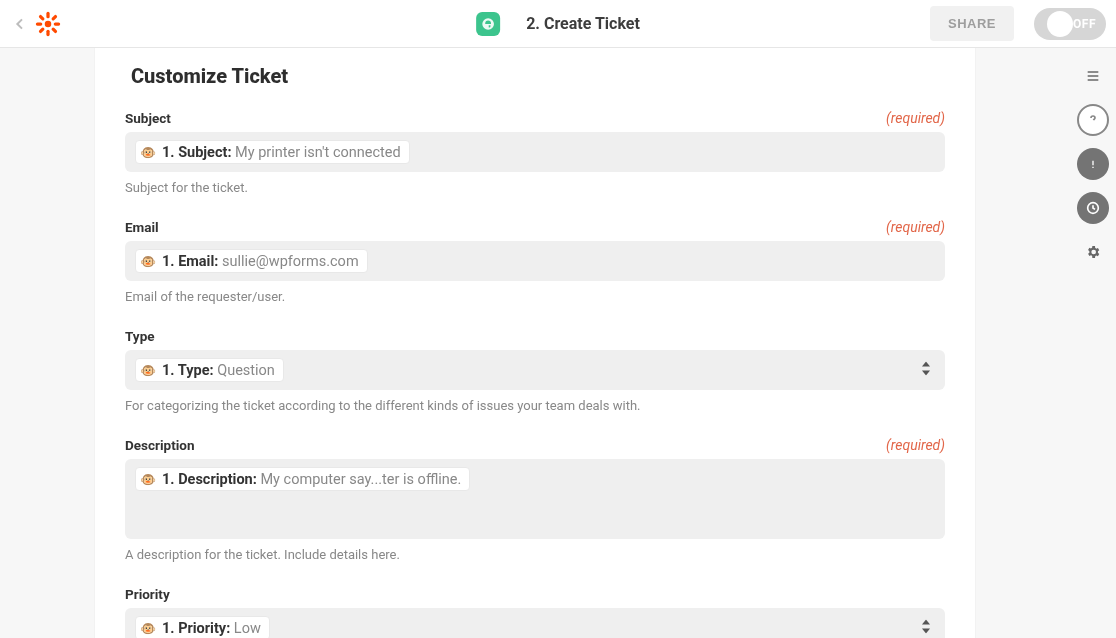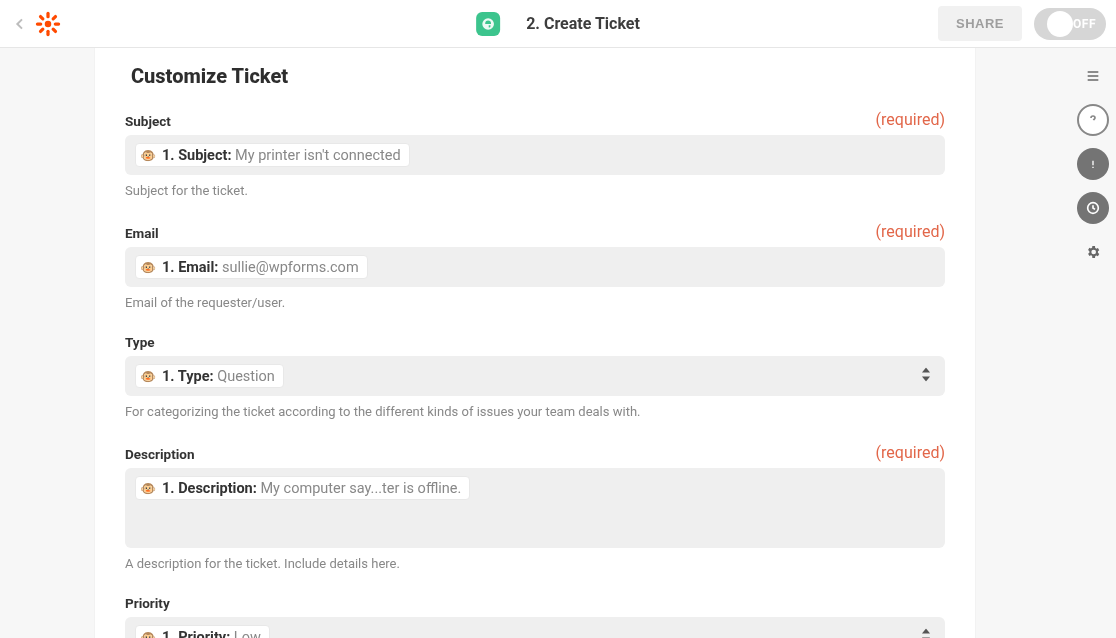--- a/index.html
+++ b/index.html
@@ -37,21 +37,21 @@
     font-size: 16px; font-weight: 700; color: #3d3d3d;
   }
   .step-icon {
     width: 24px; height: 24px; border-radius: 6px;
     background: #3cc48d;
     display:flex; align-items:center; justify-content:center;
     color: #fff;
   }
   .step-icon svg { width: 14px; height: 14px; }
 
-  .topbar-right { display: flex; align-items: center; gap: 12px; }
+  .topbar-right { display: flex; align-items: center; gap: 20px; }
   .share-btn {
     border: none; background: #f1f1f1; color: #9e9e9e;
     font-weight: 700; font-size: 13px; letter-spacing: 0.5px;
     padding: 10px 18px; border-radius: 4px; cursor: pointer;
   }
   .toggle {
     width: 72px; height: 32px; border-radius: 16px; background: #d6d6d6;
     display:flex; align-items:center; padding: 3px 10px 3px 3px;
     cursor: pointer; position: relative; justify-content: flex-end;
   }
@@ -92,21 +92,21 @@
     padding: 10px 30px 40px 30px;
     min-height: 700px;
     box-shadow: 0 0 0 1px rgba(0,0,0,0.02);
   }
 
   .section-title { font-size: 20px; font-weight: 800; color: #2e2e2e; margin: 6px 0 22px 6px; }
 
   .field { margin-bottom: 24px; }
   .field-header { display:flex; justify-content: space-between; align-items:flex-end; margin-bottom: 6px; }
   .field-label { font-size: 13.5px; font-weight: 700; color: #333; }
-  .required { font-size: 16px; color: #e2674a; }
+  .required { font-size: 14px; color: #e2674a; font-style: italic; }
   .field-help { font-size: 13px; color: #888; margin-top: 8px; }
 
   .input-box {
     background: #efefef; border-radius: 6px;
     padding: 8px 10px; min-height: 40px;
     display: flex; align-items: flex-start; flex-wrap: wrap;
     position: relative;
   }
   .input-box.tall { min-height: 80px; }
   .input-box.select .caret {

